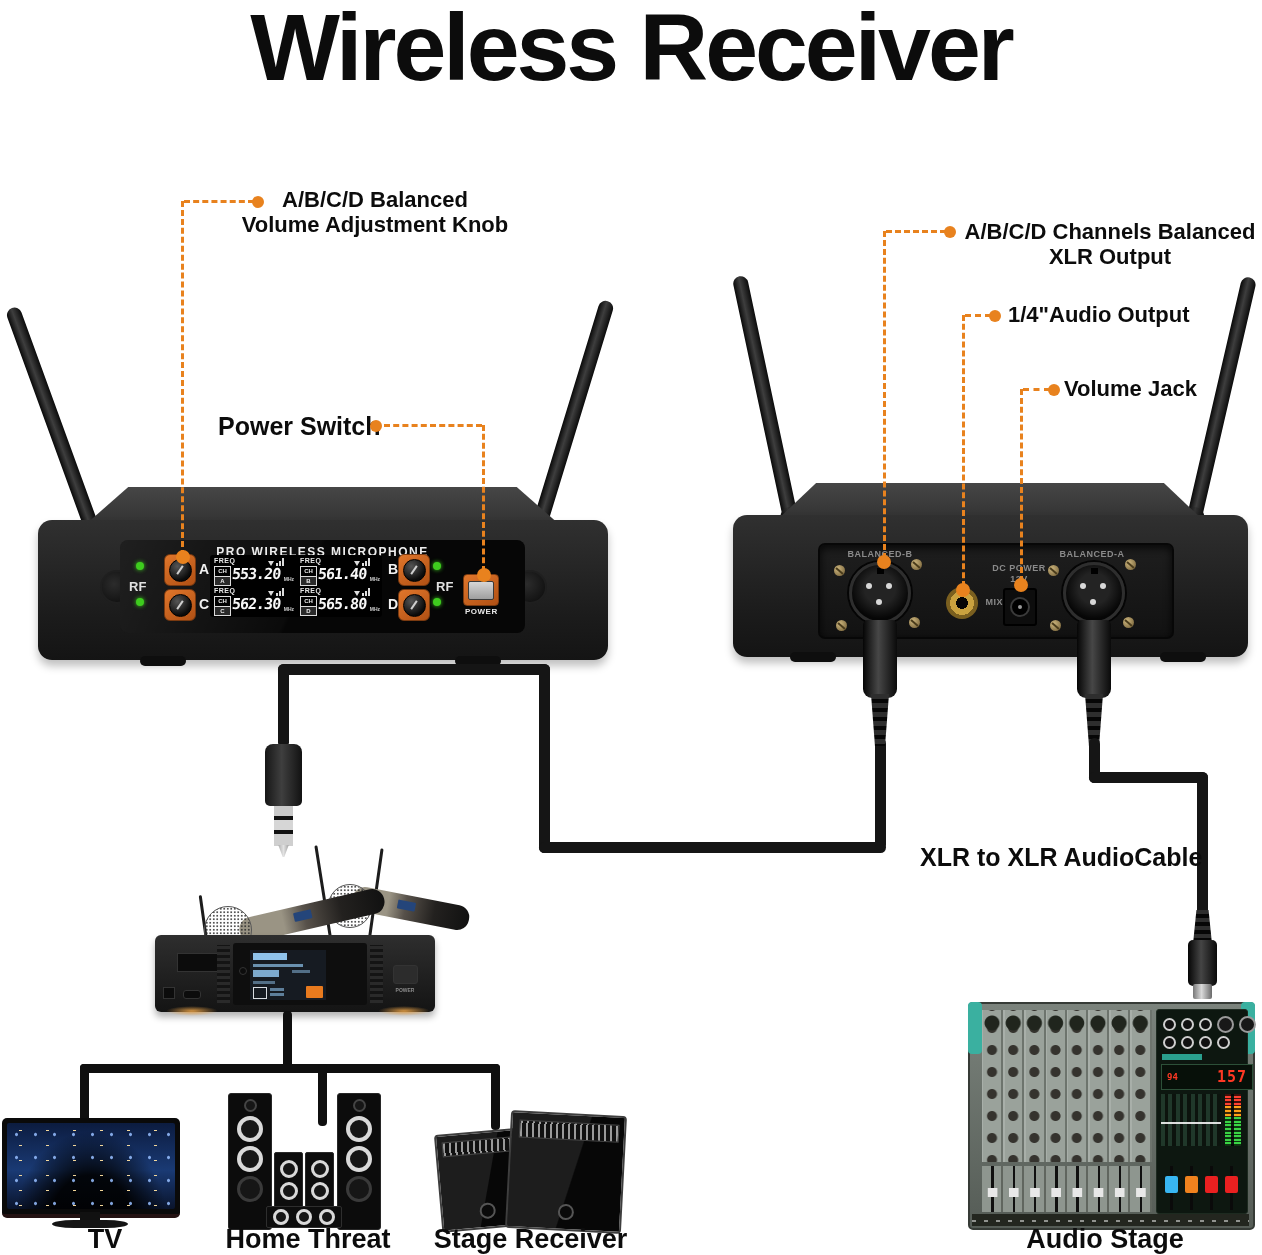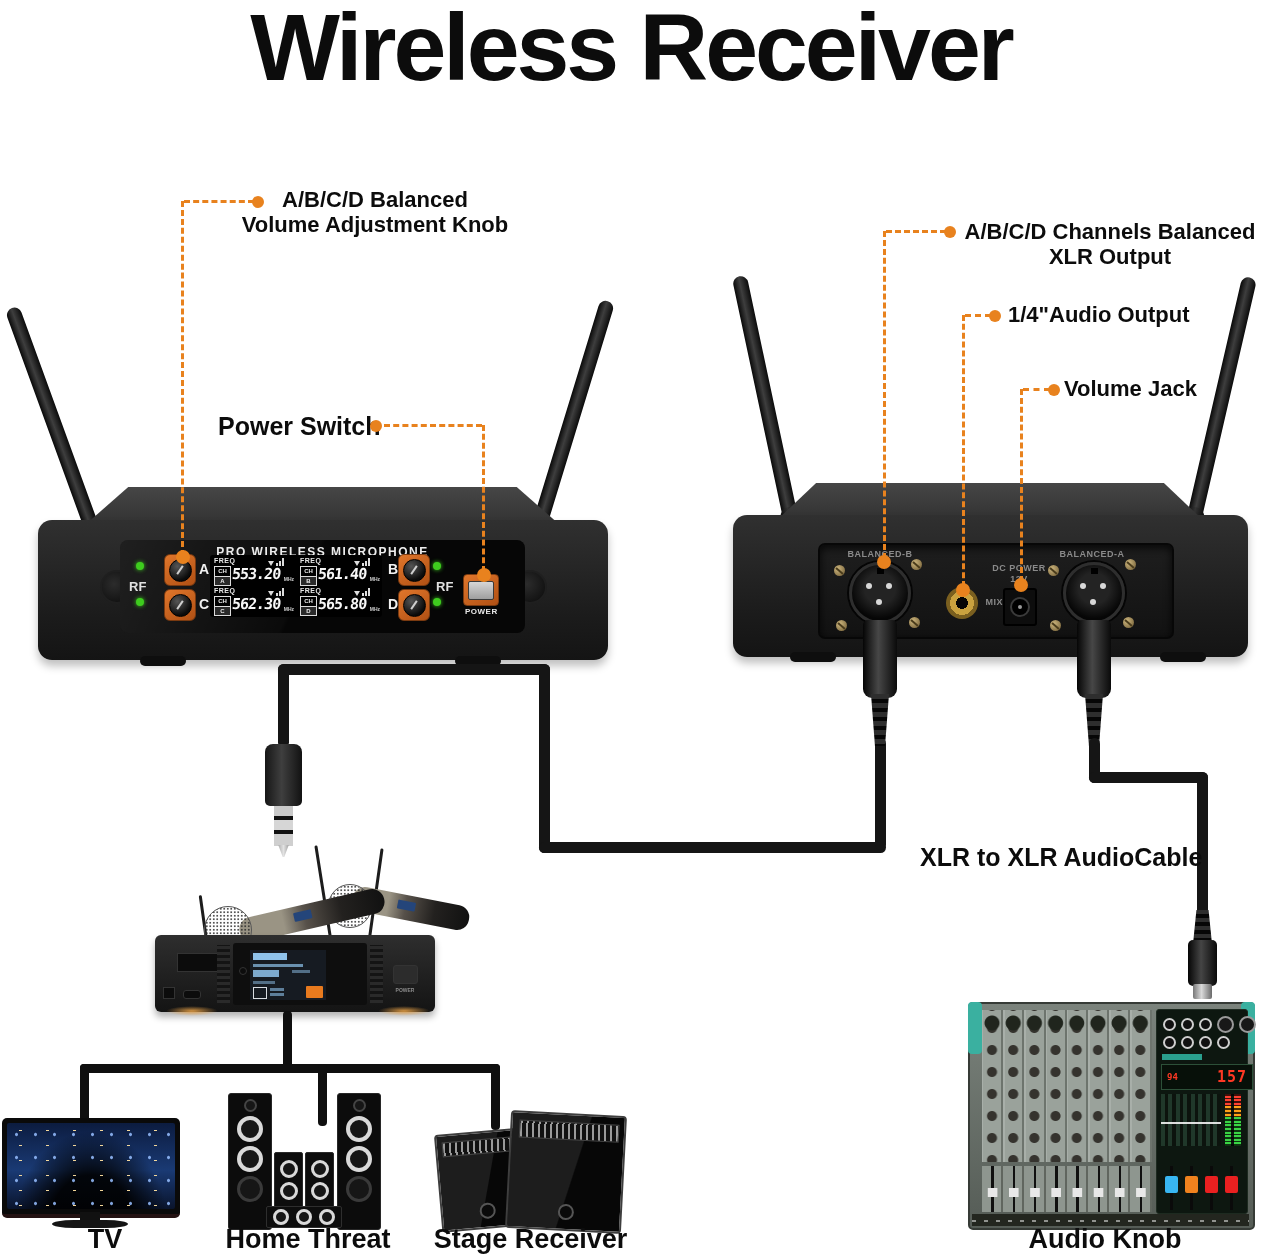--- a/index.html
+++ b/index.html
@@ -498,15 +498,15 @@
       <div class="mxknobs" style="left:8px;top:140px;"></div>
       <div class="mxcf" style="left:8px;top:156px;">
         <i class="b"></i>
           <i class="o"></i>
           <i class="r"></i>
           <i class="r"></i>
       </div>
     </div>
     <div class="mxbottom" style="left:2px;bottom:2px;width:277px;height:12px;"></div>
   </div>
-  <div class="lbl ctr" style="left:1010px;top:1224px;width:190px;font-size:27px;">Audio Knob</div>
+  <div class="lbl ctr" style="left:1010px;top:1224px;width:190px;font-size:27px;">Audio Stage</div>
 
 </div>
 
 </body></html>

